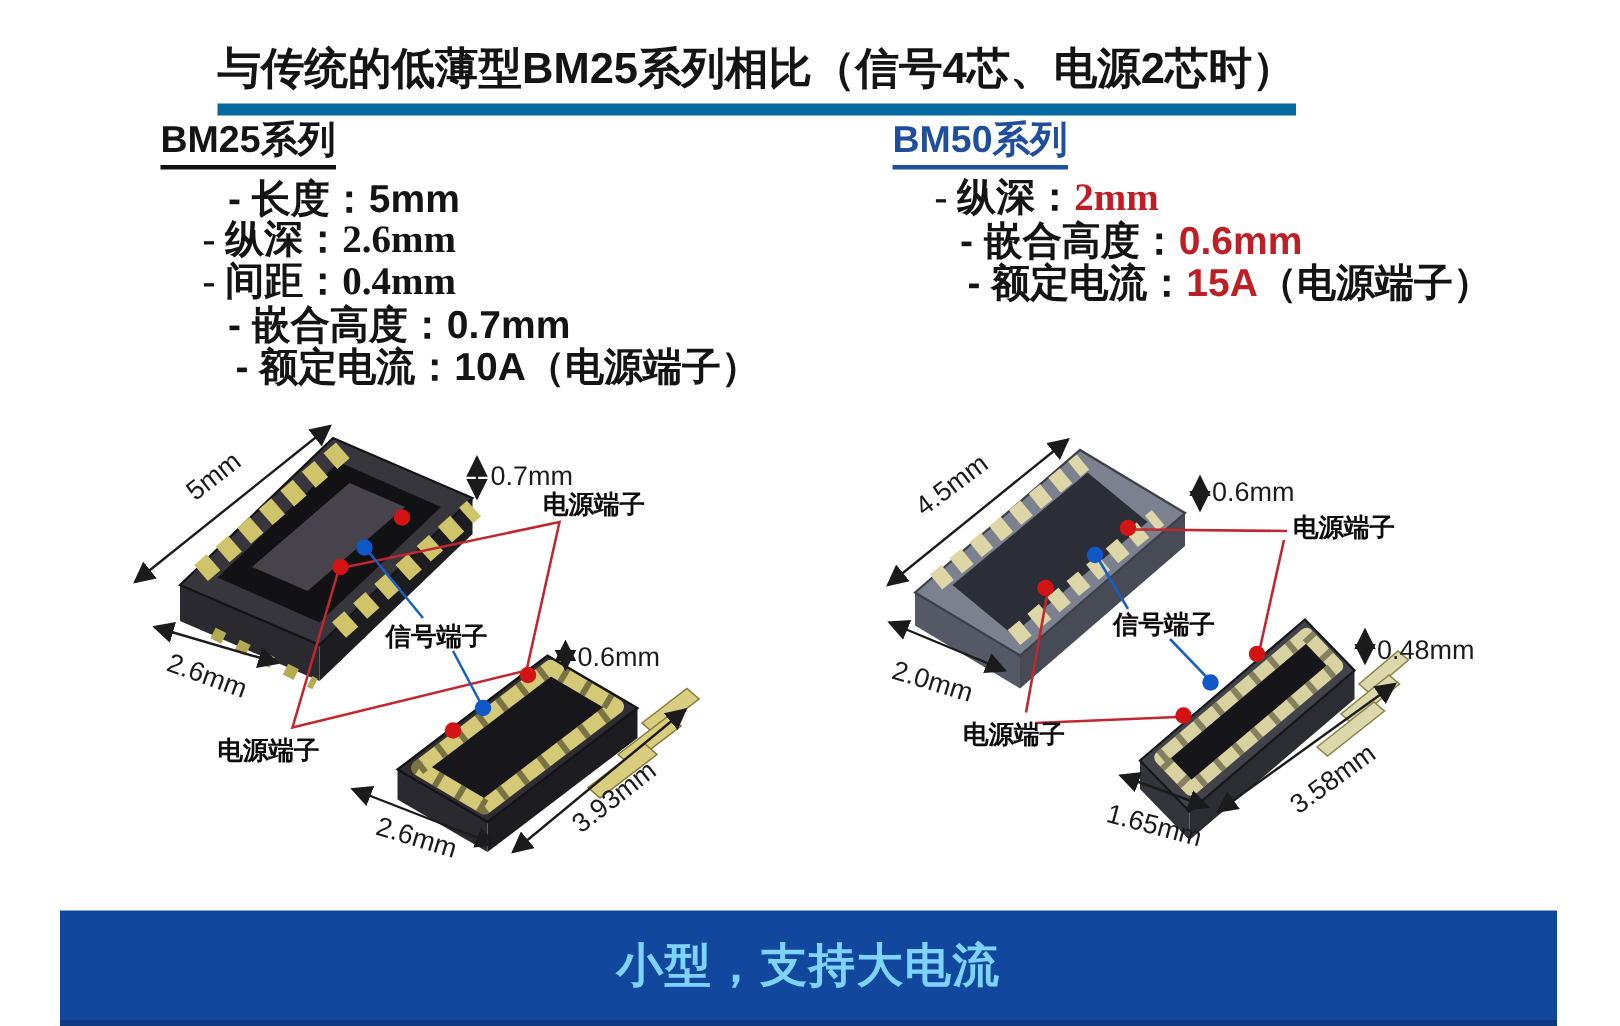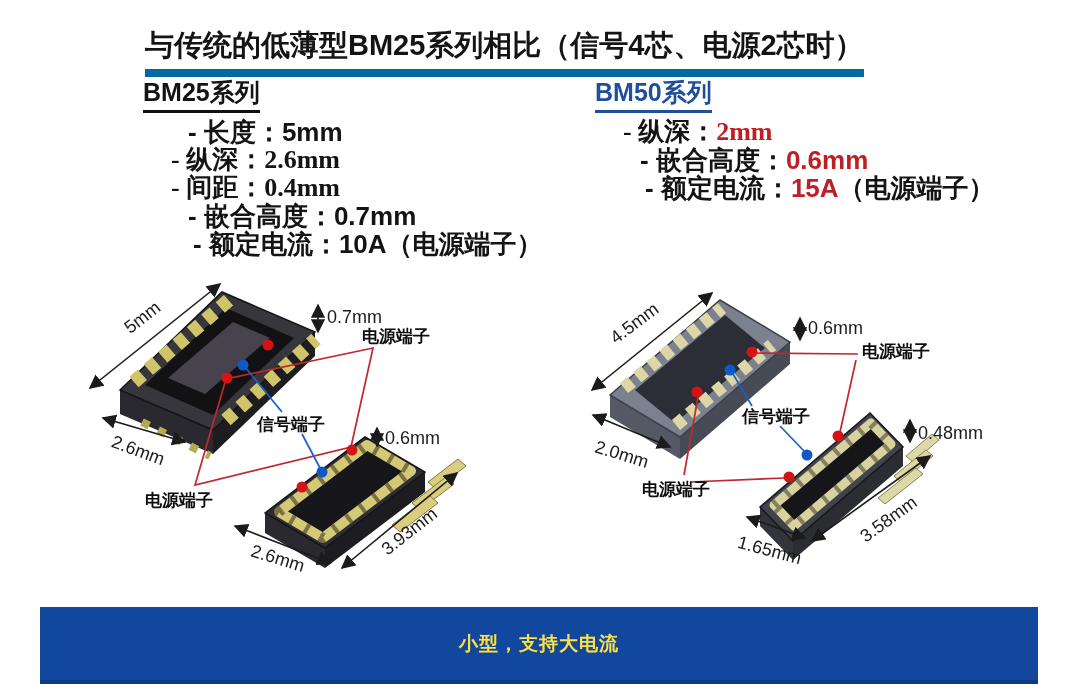--- a/index.html
+++ b/index.html
@@ -19,21 +19,21 @@
   
   .title{
     position:absolute;left:145px;top:26px;
     font-size:29px;font-weight:bold;color:var(--ink);
     border-bottom:8px solid #0369a1;padding-bottom:3px;letter-spacing:0px;
     white-space:nowrap;
   }
 
   
   .spec-col{position:absolute;top:76px;width:470px;}
-  .spec-col.left{left:143px;}
+  .spec-col.left{left:107px;}
   .spec-col.right{left:595px;}
   .spec-heading{
     display:inline-block;font-size:25px;font-weight:bold;color:var(--ink);
     border-bottom:3px solid #111;padding-bottom:1px;margin-bottom:5px;white-space:nowrap;
   }
   .spec-col.right .spec-heading{color:var(--accent-blue);border-bottom-color:var(--accent-blue);}
   .spec-row{font-size:26px;font-weight:bold;color:var(--ink);line-height:28px;white-space:nowrap;}
   .spec-row.i0{padding-left:28px;font-family:Liberation Serif, serif;}
   .spec-row.i1{padding-left:45px;}
   .spec-row.i2{padding-left:50px;}
@@ -61,21 +61,21 @@
   .ringseg50{fill:none;stroke:#2f2c1e;stroke-width:9;stroke-dasharray:4 12;opacity:.5;}
   .pad25{fill:#d9ce80;stroke:#857a38;stroke-width:1;}
   .pad50{fill:#ddd8ab;stroke:#8b8148;stroke-width:1;}
 
   
   .banner{
     position:absolute;left:40px;top:607px;width:998px;height:77px;
     background:var(--banner-blue);border-bottom:4px solid #0d3a80;
     display:flex;align-items:center;justify-content:center;
   }
-  .banner-text{color:#fde047;font-size:19px;font-weight:bold;letter-spacing:1px;}
+  .banner-text{color:#7dd3fc;font-size:31px;font-weight:bold;letter-spacing:1px;}
 </style>
 </head>
 <body>
 
 <div class="slide">
 
   <div class="title">与传统的低薄型BM25系列相比（信号4芯、电源2芯时）</div>
 
   <div class="spec-col left">
     <div class="spec-heading">BM25系列</div>

